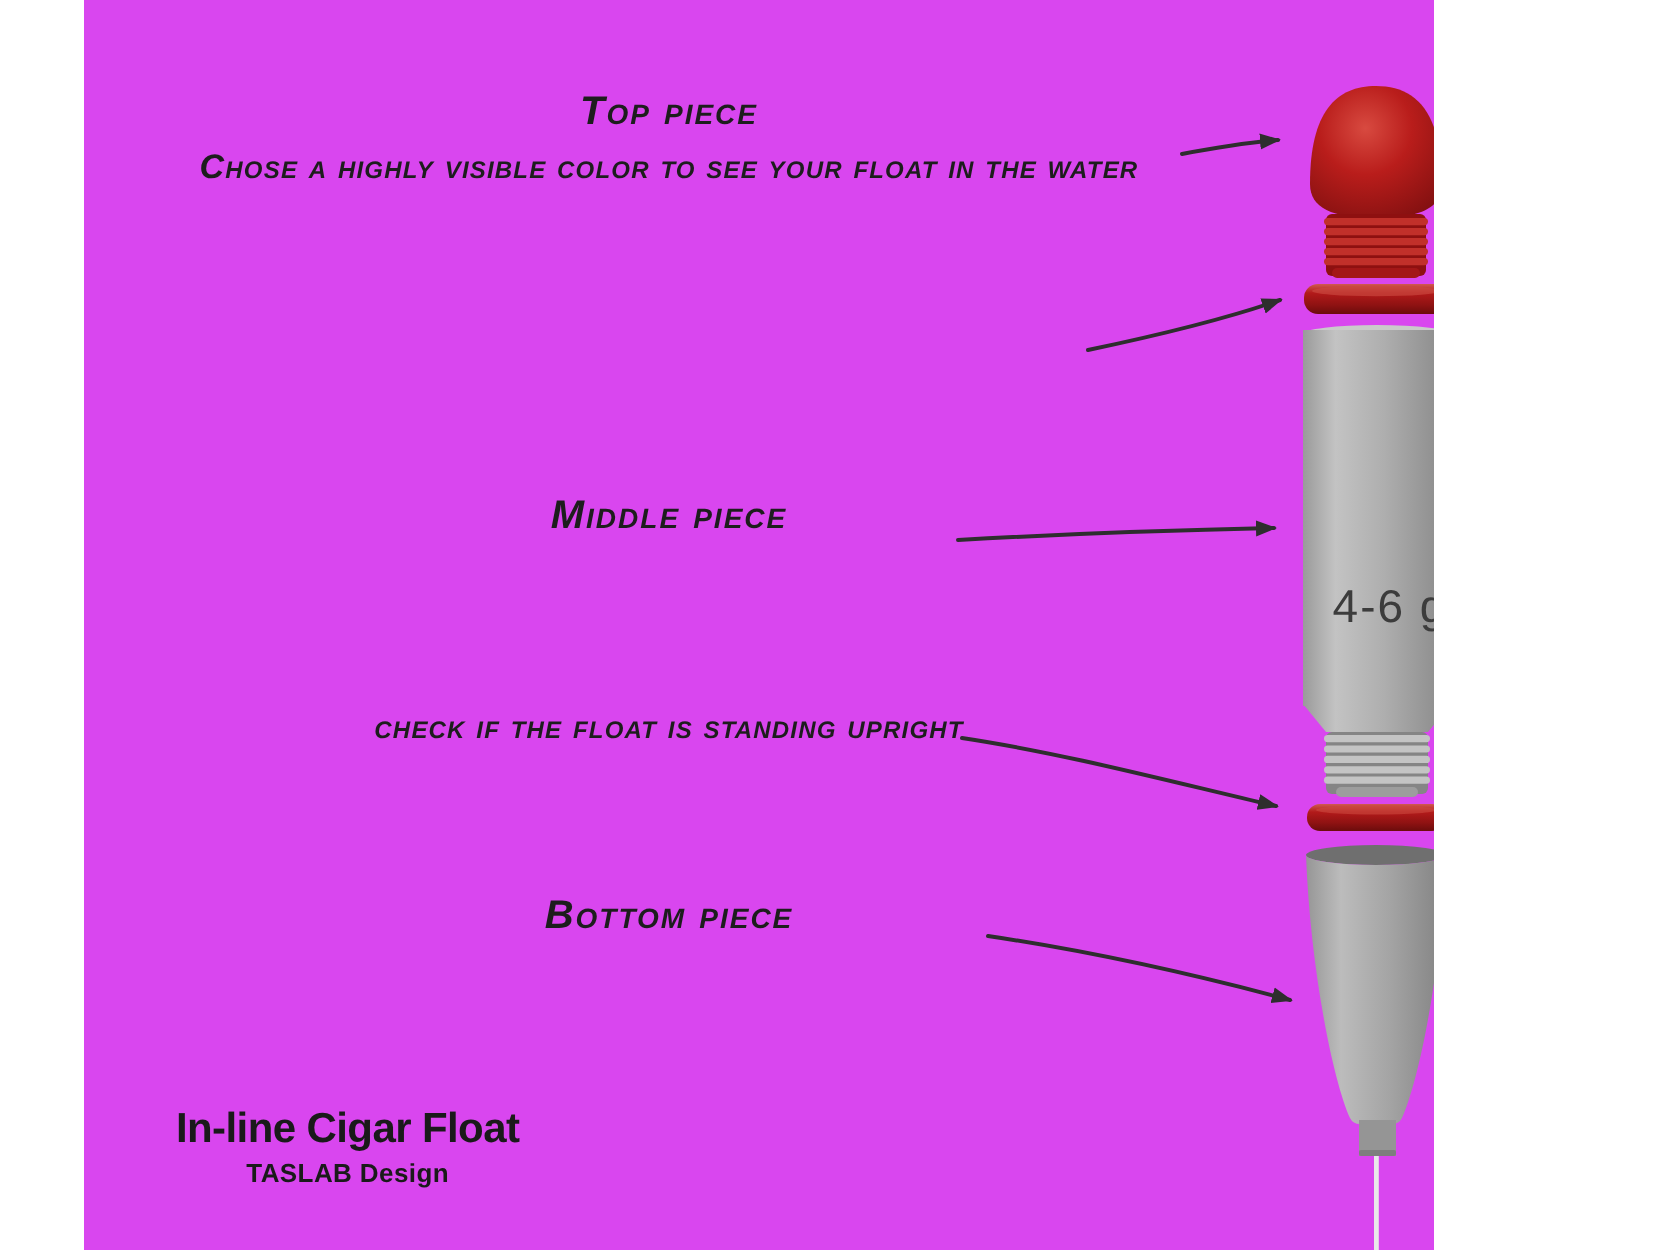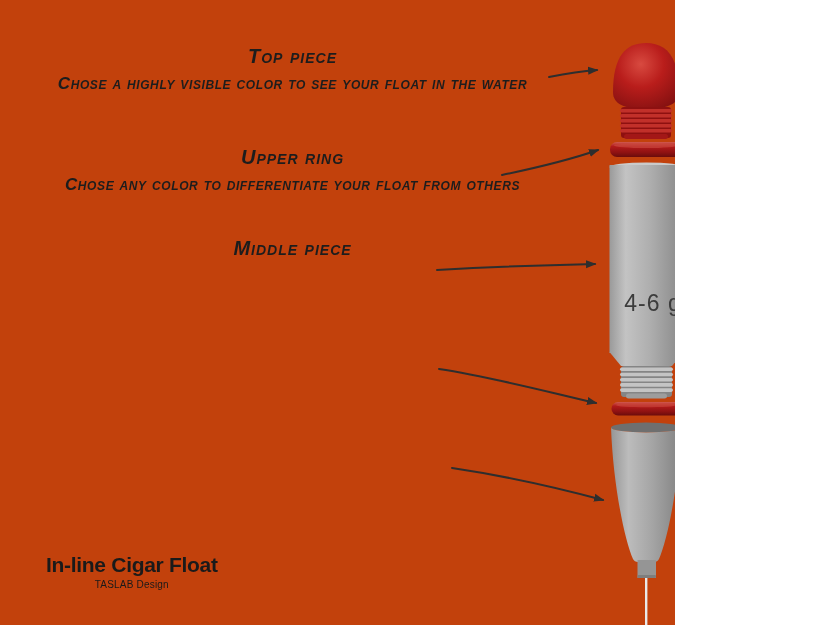--- a/index.html
+++ b/index.html
@@ -1,60 +1,59 @@
 <!DOCTYPE html>
 <html><head>
 <meta charset="utf-8">
 <style>
   html,body{margin:0;padding:0;background:#ffffff;}
   .canvas{
-    position:relative;width:675px;height:625px;background:#c2410c;overflow:hidden;
+    position:relative;width:675px;height:625px;background:#d946ef;overflow:hidden;
     font-family:"Liberation Sans",sans-serif;
+    margin-left:42px;
   }
   
   .ann{
     position:absolute;left:5px;width:575px;text-align:center;color:#1d1d1d;
   }
   .ann h2{
     margin:0;font-size:20px;font-weight:700;font-style:italic;
     font-variant:small-caps;letter-spacing:1px;line-height:1.1;
   }
   .ann p{
     margin:7px 0 0;font-size:17px;font-weight:700;font-style:italic;
     font-variant:small-caps;letter-spacing:0.6px;line-height:1.15;text-align:center;
   }
   .arrows{position:absolute;left:0;top:0;width:833px;height:625px;pointer-events:none;}
   .floatsvg{position:absolute;left:580px;top:30px;width:140px;height:595px;}
   .footer{position:absolute;left:46px;top:553px;display:inline-block;text-align:center;color:#1a1a1a;}
   .footer .t{font-size:21px;font-weight:800;letter-spacing:-0.3px;white-space:nowrap;}
-  .footer .s{font-size:10px;font-weight:400;margin-top:2px;letter-spacing:0.2px;}
+  .footer .s{font-size:13px;font-weight:700;margin-top:2px;letter-spacing:0.2px;}
 </style>
 </head>
 <body>
 
 <div class="canvas">
 
   <section class="ann" style="top:45px">
     <h2>Top piece</h2>
     <p>Chose a highly visible color to see your float in the water</p>
   </section>
 
-  <section class="ann" style="top:146px">
-    <h2>Upper ring</h2>
-    <p>Chose any color to differentiate your float from others</p>
-  </section>
 
-  <section class="ann" style="top:237px">
+  <section class="ann" style="top:247px">
     <h2>Middle piece</h2>
   </section>
 
   <section class="ann" style="top:347px">
+    <p>check if the float is standing upright</p>
   </section>
 
   <section class="ann" style="top:447px">
+    <h2>Bottom piece</h2>
   </section>
 
   <svg class="arrows" viewBox="0 0 833 625">
     <defs>
       <marker id="ah" markerWidth="11" markerHeight="9" refX="9" refY="4.5" orient="auto" markerUnits="userSpaceOnUse">
         <path d="M0,0.5 L10.5,4.5 L0,8.5 Z" fill="#2e2e2e"></path>
       </marker>
     </defs>
     <path d="M549,77 C570,73 585,71 597,70" fill="none" stroke="#2e2e2e" stroke-width="2" stroke-linecap="round" marker-end="url(#ah)"></path>
     <path d="M502,175 C545,166 578,157 598,150" fill="none" stroke="#2e2e2e" stroke-width="2" stroke-linecap="round" marker-end="url(#ah)"></path>

